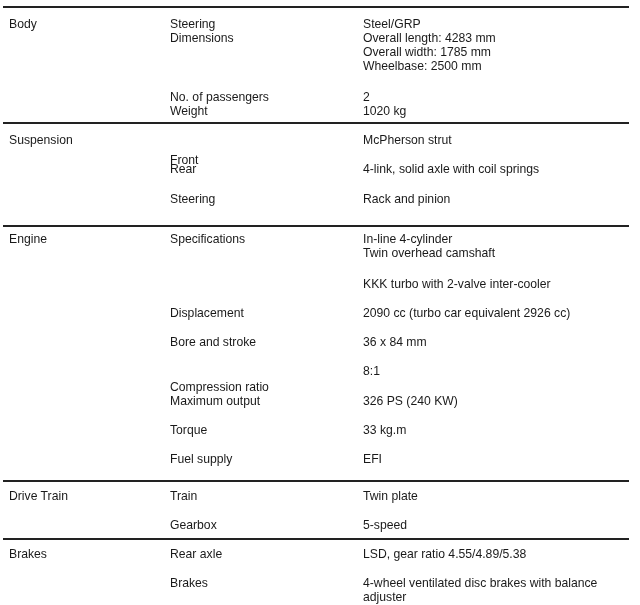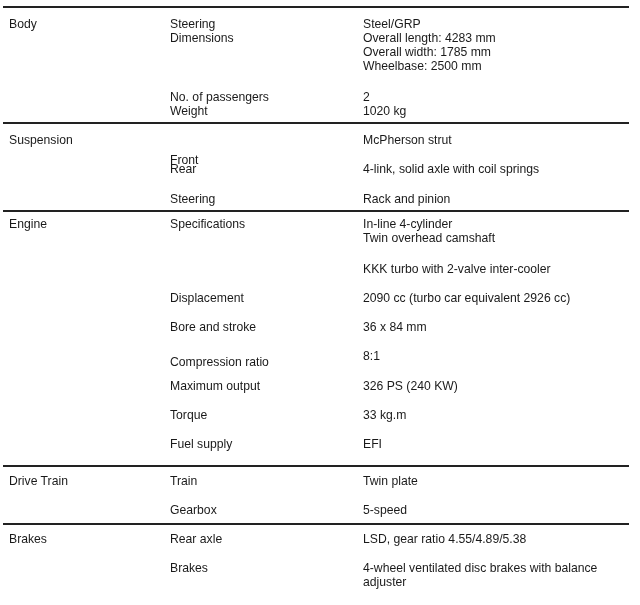--- a/index.html
+++ b/index.html
@@ -35,21 +35,21 @@
       <span class="line">No. of passengers</span>
       <span class="line">Weight</span>
     </div>
     <div class="c3" style="top:82px;">
       <span class="line">2</span>
       <span class="line">1020 kg</span>
     </div>
   </div>
   <div class="rule"></div>
 
-  <div class="section" style="height:86px;">
+  <div class="section" style="height:101px;">
     <span class="c1 line" style="top:9px;">Suspension</span>
     <span class="c2 line" style="top:9px;margin-top:20px;">Front</span>
     <span class="c3 line" style="top:9px;">McPherson strut</span>
     <span class="c2 line" style="top:38px;">Rear</span>
     <span class="c3 line" style="top:38px;">4-link, solid axle with coil springs</span>
     <span class="c2 line" style="top:68px;">Steering</span>
     <span class="c3 line" style="top:68px;">Rack and pinion</span>
   </div>
   <div class="rule"></div>
 
@@ -58,21 +58,21 @@
     <span class="c2 line" style="top:5px;">Specifications</span>
     <div class="c3" style="top:5px;">
       <span class="line">In-line 4-cylinder</span>
       <span class="line">Twin overhead camshaft</span>
     </div>
     <span class="c3 line" style="top:50px;">KKK turbo with 2-valve inter-cooler</span>
     <span class="c2 line" style="top:79px;">Displacement</span>
     <span class="c3 line" style="top:79px;">2090 cc (turbo car equivalent 2926 cc)</span>
     <span class="c2 line" style="top:108px;">Bore and stroke</span>
     <span class="c3 line" style="top:108px;">36 x 84 mm</span>
-    <span class="c2 line" style="top:143px;">Compression ratio</span>
+    <span class="c2 line" style="top:153px;">Compression ratio</span>
     <span class="c3 line" style="top:137px;">8:1</span>
     <span class="c2 line" style="top:167px;">Maximum output</span>
     <span class="c3 line" style="top:167px;">326 PS (240 KW)</span>
     <span class="c2 line" style="top:196px;">Torque</span>
     <span class="c3 line" style="top:196px;">33 kg.m</span>
     <span class="c2 line" style="top:225px;">Fuel supply</span>
     <span class="c3 line" style="top:225px;">EFI</span>
   </div>
   <div style="height:28px;"></div>
   <div class="rule"></div>

